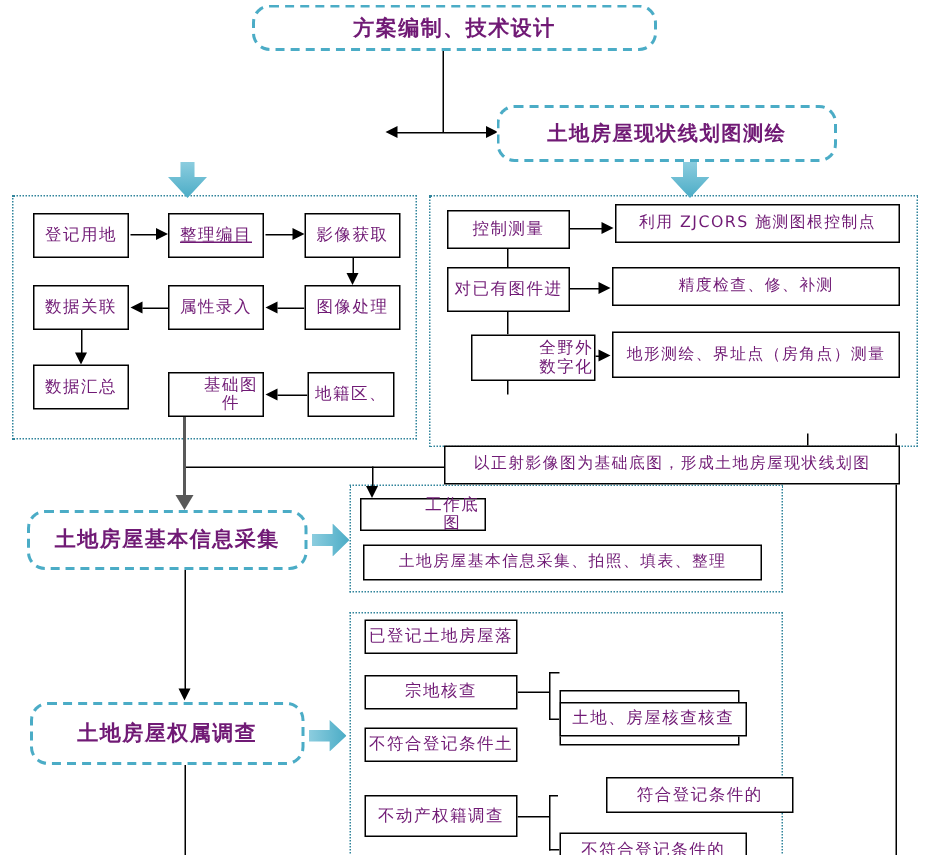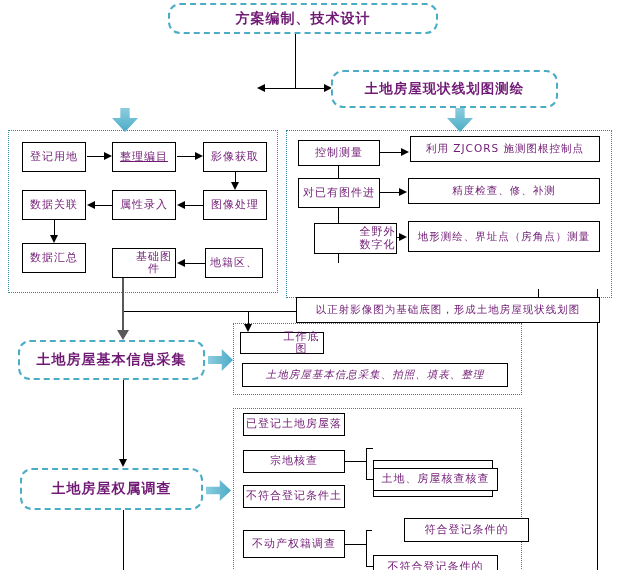--- a/index.html
+++ b/index.html
@@ -108,21 +108,21 @@
   <div class="vline" style="left:248px;top:311px;height:14px;"></div>
   <div class="ah ah-d" style="left:244px;top:324px;"></div>
 
   <div class="vline" style="left:597px;top:289px;height:281px;"></div>
 
   <div class="rbox" style="left:18px;top:340px;width:187px;height:40px;">土地房屋基本信息采集</div>
   <div class="barr-r" style="left:208px;top:349px;width:25px;height:22px;"></div>
 
   <div class="cont" style="left:233px;top:323px;width:289px;height:72px;"></div>
   <div class="box" style="left:240px;top:332px;width:84px;height:22px;padding-left:39px;">工作底图</div>
-  <div class="box sm" style="left:242px;top:363px;width:266px;height:24px;font-style:italic;">土地房屋基本信息采集、拍照、填表、整理</div>
+  <div class="box sm" style="left:242px;top:363px;width:266px;height:24px;">土地房屋基本信息采集、拍照、填表、整理</div>
 
   <div class="vline" style="left:123px;top:380px;height:80px;"></div>
   <div class="ah ah-d" style="left:119px;top:459px;"></div>
 
   <div class="rbox" style="left:20px;top:468px;width:183px;height:42px;">土地房屋权属调查</div>
   <div class="barr-r" style="left:206px;top:480px;width:25px;height:21px;"></div>
   <div class="vline" style="left:123px;top:510px;height:60px;"></div>
 
   <div class="cont" style="left:233px;top:408px;width:289px;height:165px;"></div>
   <div class="box" style="left:243px;top:413px;width:102px;height:23px;">已登记土地房屋落</div>

